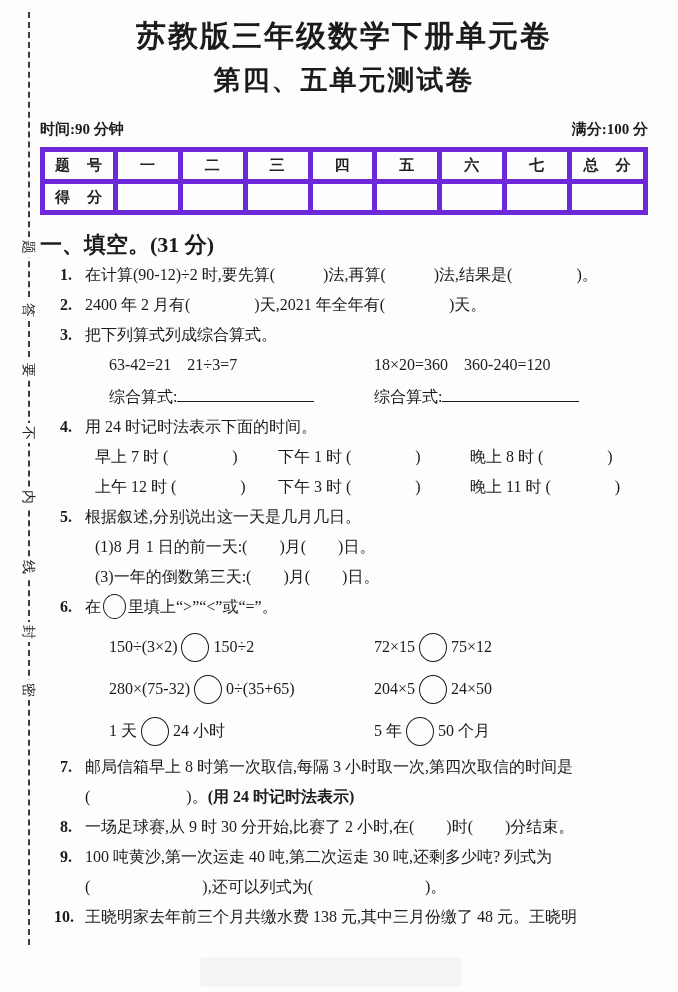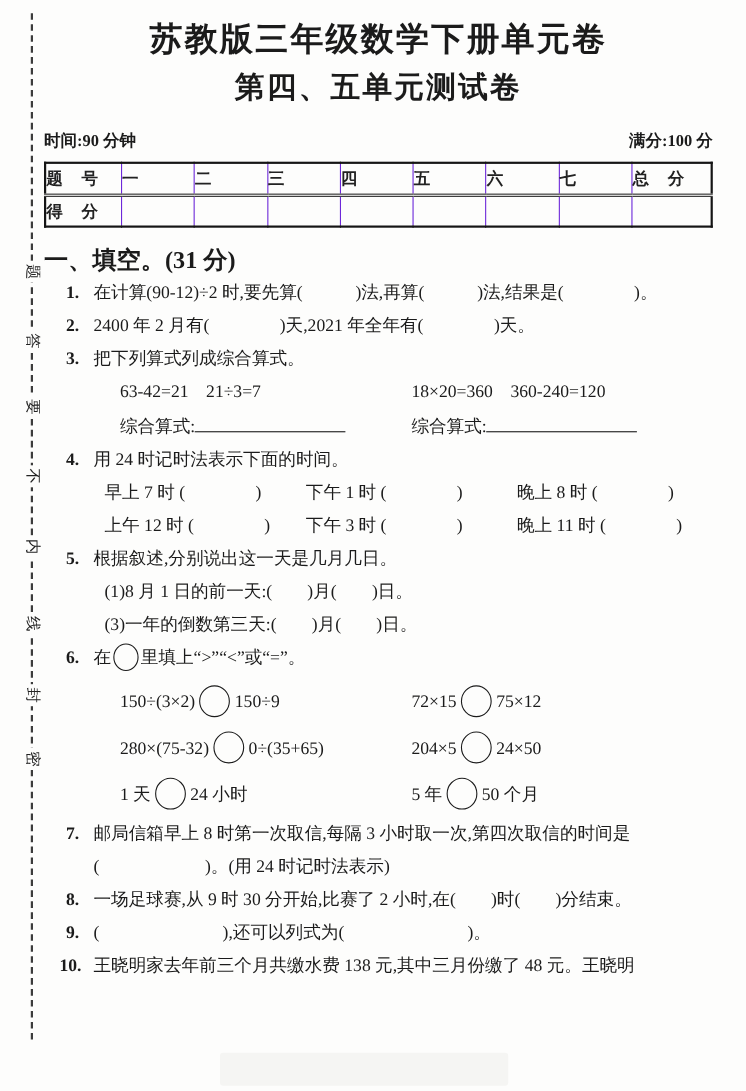--- a/index.html
+++ b/index.html
@@ -44,22 +44,22 @@
     margin-top:21px;font-weight:bold;font-size:15px;line-height:18px;
   }
 
   
   table.score{
     border-collapse:collapse;table-layout:fixed;
     width:608px;margin-top:9px;
     border:2px solid #151515;
   }
   table.score td{
-    border:1px solid #6d28d9;
-    vertical-align:middle;
+    border:5px solid #6d28d9;
+    text-align:center;vertical-align:middle;
     font-size:15px;font-weight:bold;color:#222;
     height:26px;padding:0;
     letter-spacing:1px;
   }
   table.score tr.hdr td{border-bottom:3px double #2a2a2a;height:27px;}
   td.lblcol{width:68px;}
   td.lastcol{width:71px;}
 
   
   .section-heading{
@@ -84,21 +84,21 @@
     display:inline-block;width:26px;height:27px;
     border:1.8px solid #1b1b1b;border-radius:50%;
     vertical-align:middle;margin:0 4px 3px 4px;
   }
   .circ-sm{
     display:inline-block;width:21px;height:23px;
     border:1.6px solid #1b1b1b;border-radius:50%;
     vertical-align:middle;margin:0 2px 3px 2px;
   }
   .cmp-row{line-height:42px;height:42px;}
-  .note{font-weight:normal;}
+  .note{font-weight:bold;}
   .mt2{margin-top:2px;}
   .mt4{margin-top:4px;}
 
   
   .scan-shadow{
     position:absolute;left:200px;top:957px;width:262px;height:30px;
     background:rgba(60,60,50,0.045);border-radius:3px;
   }
 </style>
 </head>
@@ -197,21 +197,21 @@
       <span class="qnum">5.</span>
       <span>根据叙述,分别说出这一天是几月几日。</span>
       <div class="sub">(1)8 月 1 日的前一天:(　　)月(　　)日。</div>
       <div class="sub">(3)一年的倒数第三天:(　　)月(　　)日。</div>
     </div>
 
     <div class="q">
       <span class="qnum">6.</span>
       <span>在</span><span class="circ-sm"></span><span>里填上“&gt;”“&lt;”或“=”。</span>
       <div class="two-col cmp-row mt4">
-        <span class="lcol"><span>150÷(3×2)</span><span class="circ"></span><span>150÷9</span></span>
+        <span class="lcol"><span>150÷(3×2)</span><span class="circ"></span><span>150÷2</span></span>
         <span class="rcol"><span>72×15</span><span class="circ"></span><span>75×12</span></span>
       </div>
       <div class="two-col cmp-row">
         <span class="lcol"><span>280×(75-32)</span><span class="circ"></span><span>0÷(35+65)</span></span>
         <span class="rcol"><span>204×5</span><span class="circ"></span><span>24×50</span></span>
       </div>
       <div class="two-col cmp-row">
         <span class="lcol"><span>1 天</span><span class="circ"></span><span>24 小时</span></span>
         <span class="rcol"><span>5 年</span><span class="circ"></span><span>50 个月</span></span>
       </div>
@@ -223,20 +223,21 @@
       <div><span>(　　　　　　)。</span><span class="note">(用 24 时记时法表示)</span></div>
     </div>
 
     <div class="q">
       <span class="qnum">8.</span>
       <span>一场足球赛,从 9 时 30 分开始,比赛了 2 小时,在(　　)时(　　)分结束。</span>
     </div>
 
     <div class="q">
       <span class="qnum">9.</span>
+      <span>100 吨黄沙,第一次运走 40 吨,第二次运走 30 吨,还剩多少吨? 列式为</span>
       <div>(　　　　　　　),还可以列式为(　　　　　　　)。</div>
     </div>
 
     <div class="q">
       <span class="qnum wide">10.</span>
       <span>王晓明家去年前三个月共缴水费 138 元,其中三月份缴了 48 元。王晓明</span>
     </div>
 
   </div>
 

